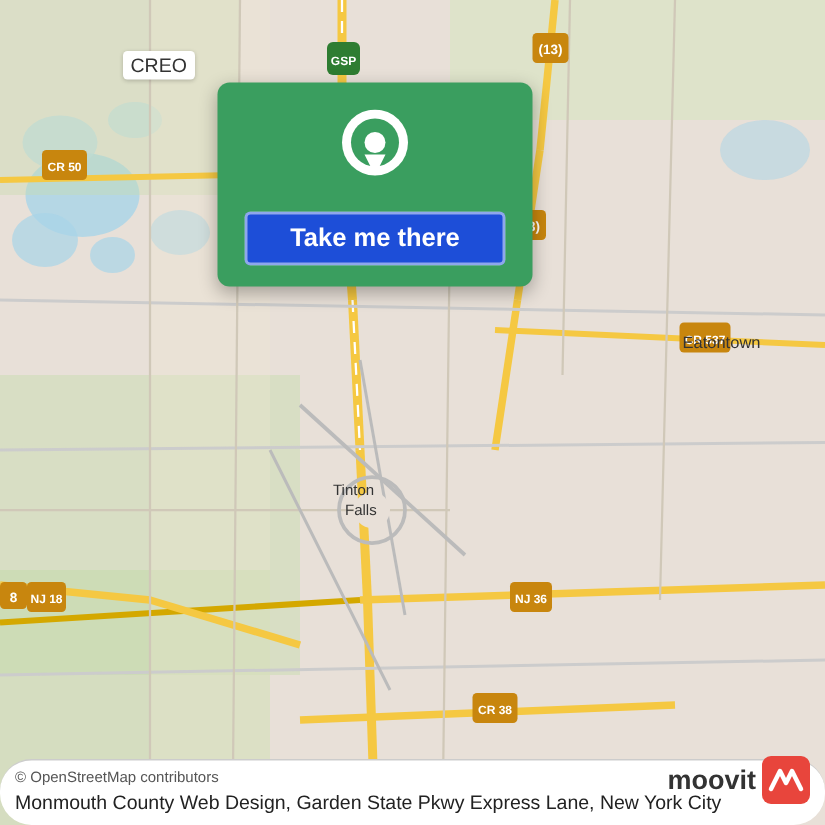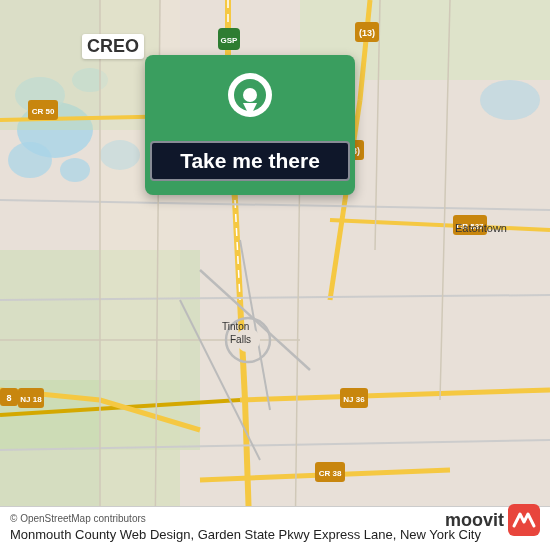--- a/index.html
+++ b/index.html
@@ -42,41 +42,42 @@
       z-index: 10;
     }
 
     #location-pin-icon {
       width: 48px;
       height: 58px;
       margin-bottom: 10px;
     }
 
     #take-me-there-btn {
-      background-color: #0f172a;
+      background-color: #1d4ed8;
       color: white;
-      font-size: 21px;
+      font-size: 17px;
       font-weight: 600;
       border: 2px solid rgba(255,255,255,0.5);
       border-radius: 4px;
       padding: 6px 28px;
       cursor: pointer;
       white-space: nowrap;
     }
 
     
     #bottom-bar {
       position: absolute;
       bottom: 0;
       left: 0;
       width: 100%;
       background-color: white;
       padding: 6px 10px 6px 10px;
       z-index: 10;
       border-top: 1px solid #ccc;
+      border-radius: 21px;
     }
 
     #osm-attribution {
       font-size: 10px;
       color: #555;
       margin-bottom: 3px;
     }
 
     #location-title {
       font-size: 13px;
@@ -106,22 +107,22 @@
       width: 32px;
       height: 32px;
     }
 
     
     #creo-label {
       position: absolute;
       top: 34px;
       left: 82px;
       background-color: white;
-      font-size: 18px;
-      font-weight: bold;
+      font-size: 13px;
+      font-weight: normal;
       color: #333;
       padding: 2px 5px;
       border-radius: 3px;
       z-index: 5;
       box-shadow: 0 1px 3px rgba(0,0,0,0.2);
     }
   </style>
 </head>
 <body>
 

